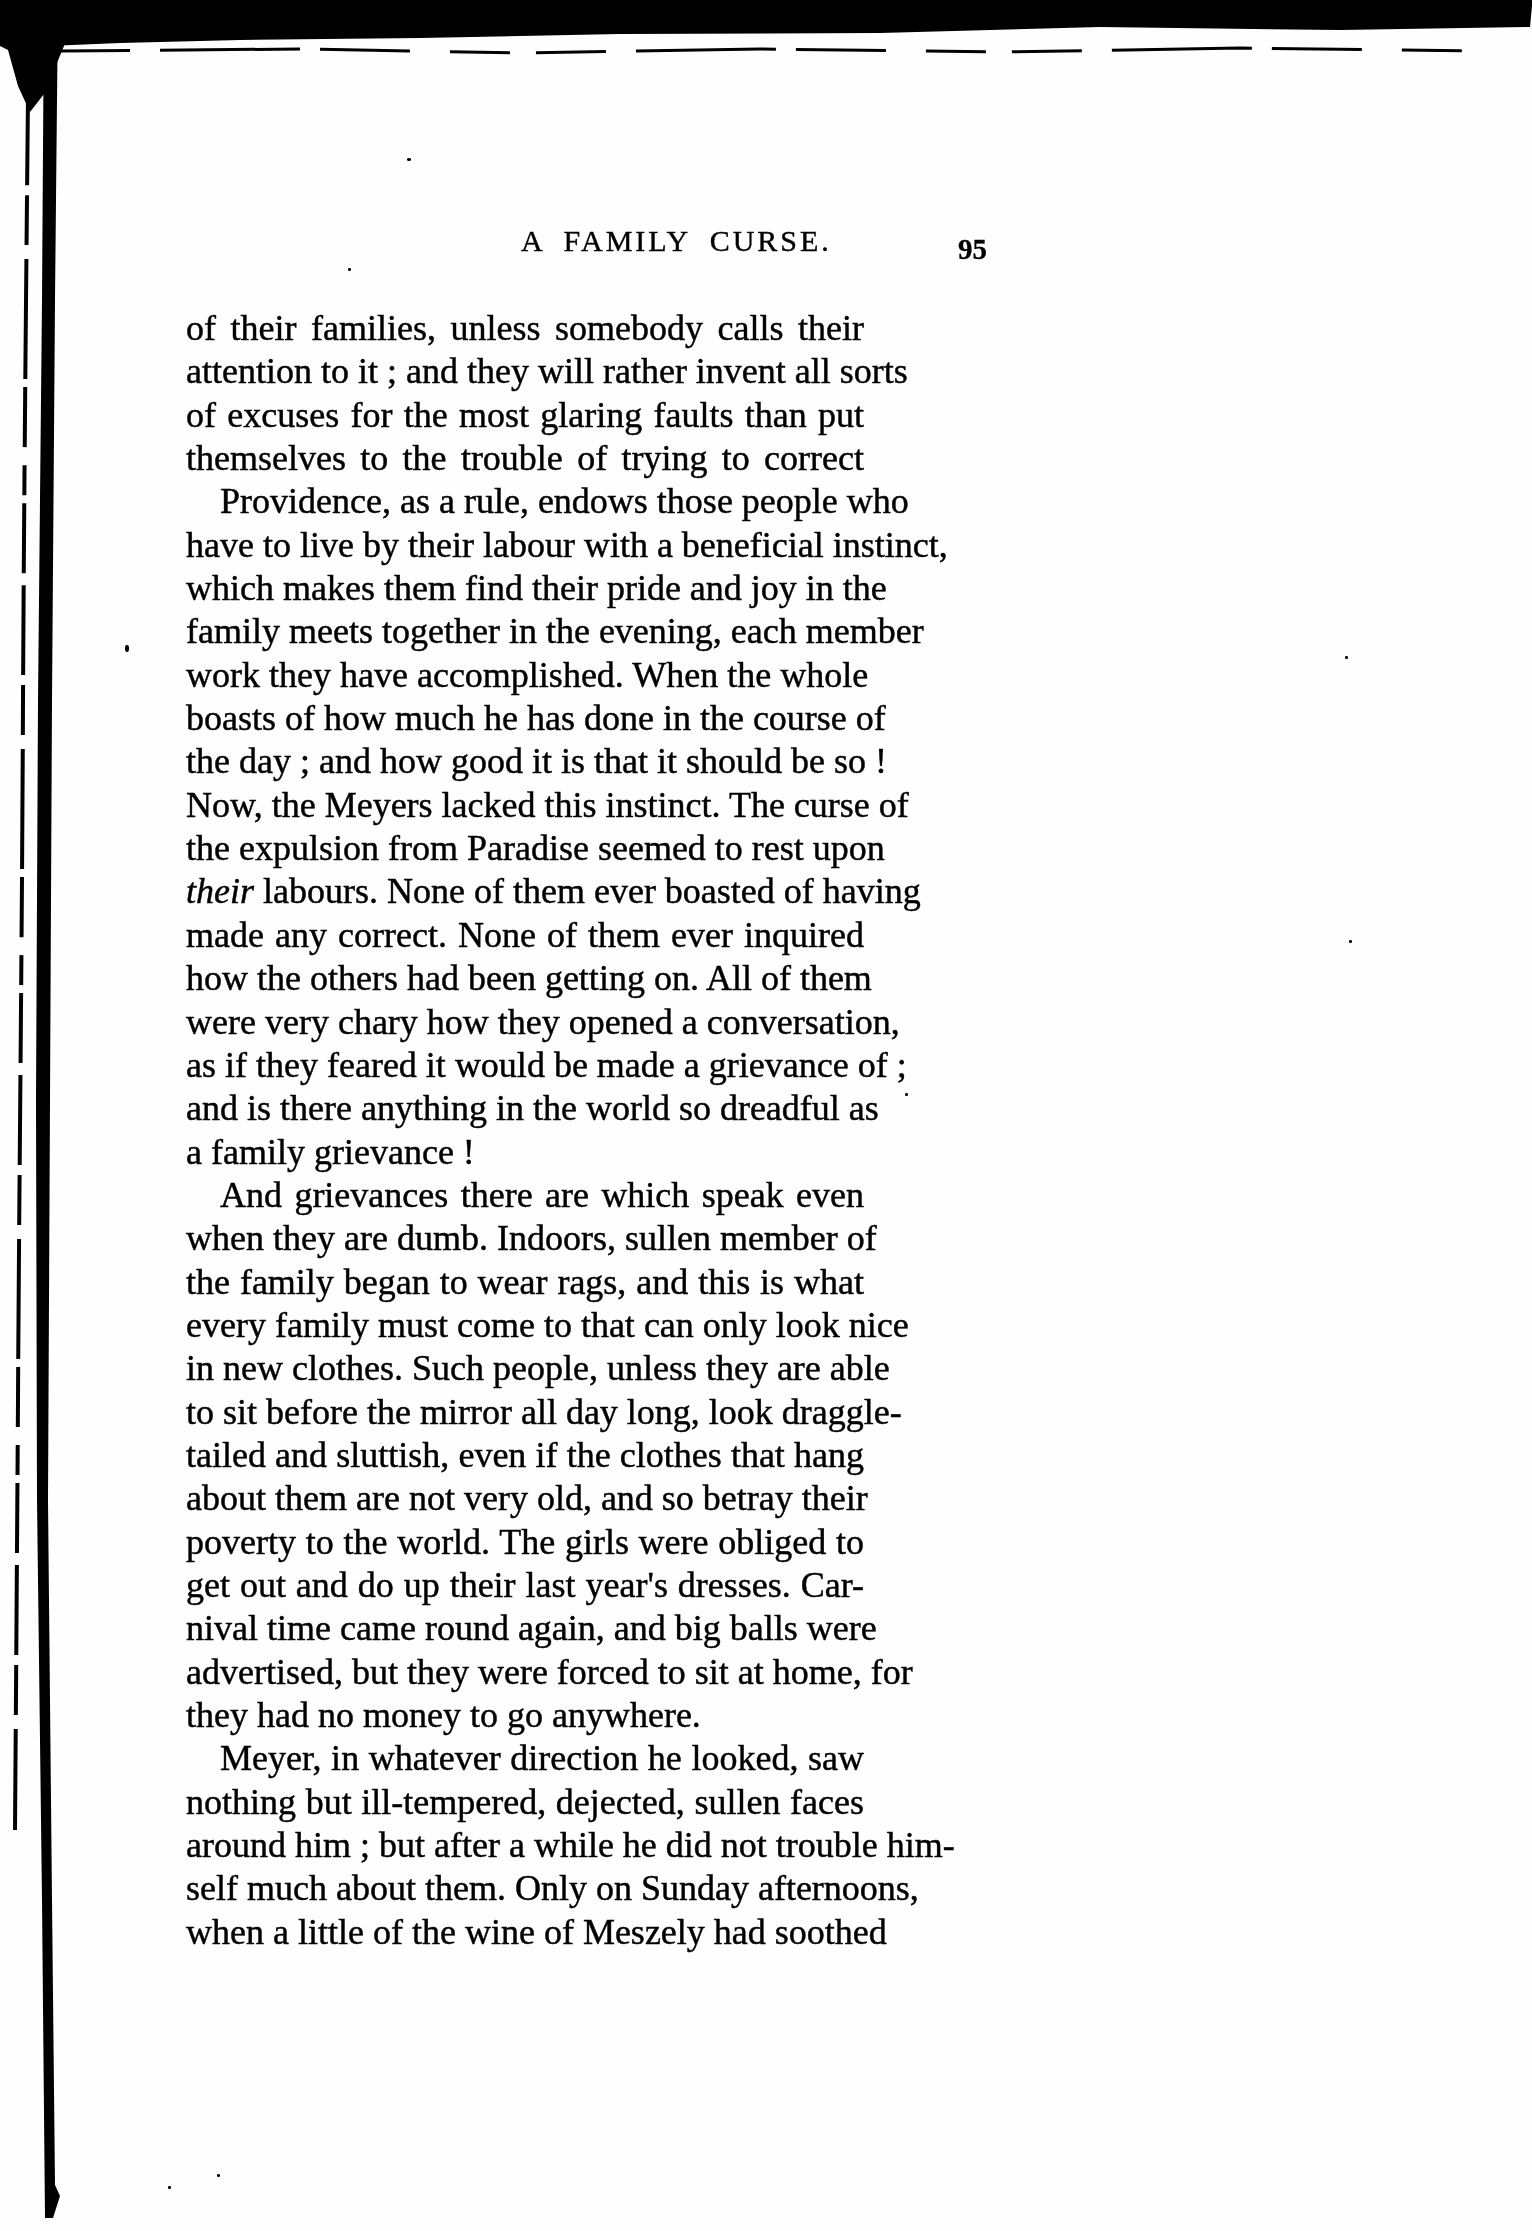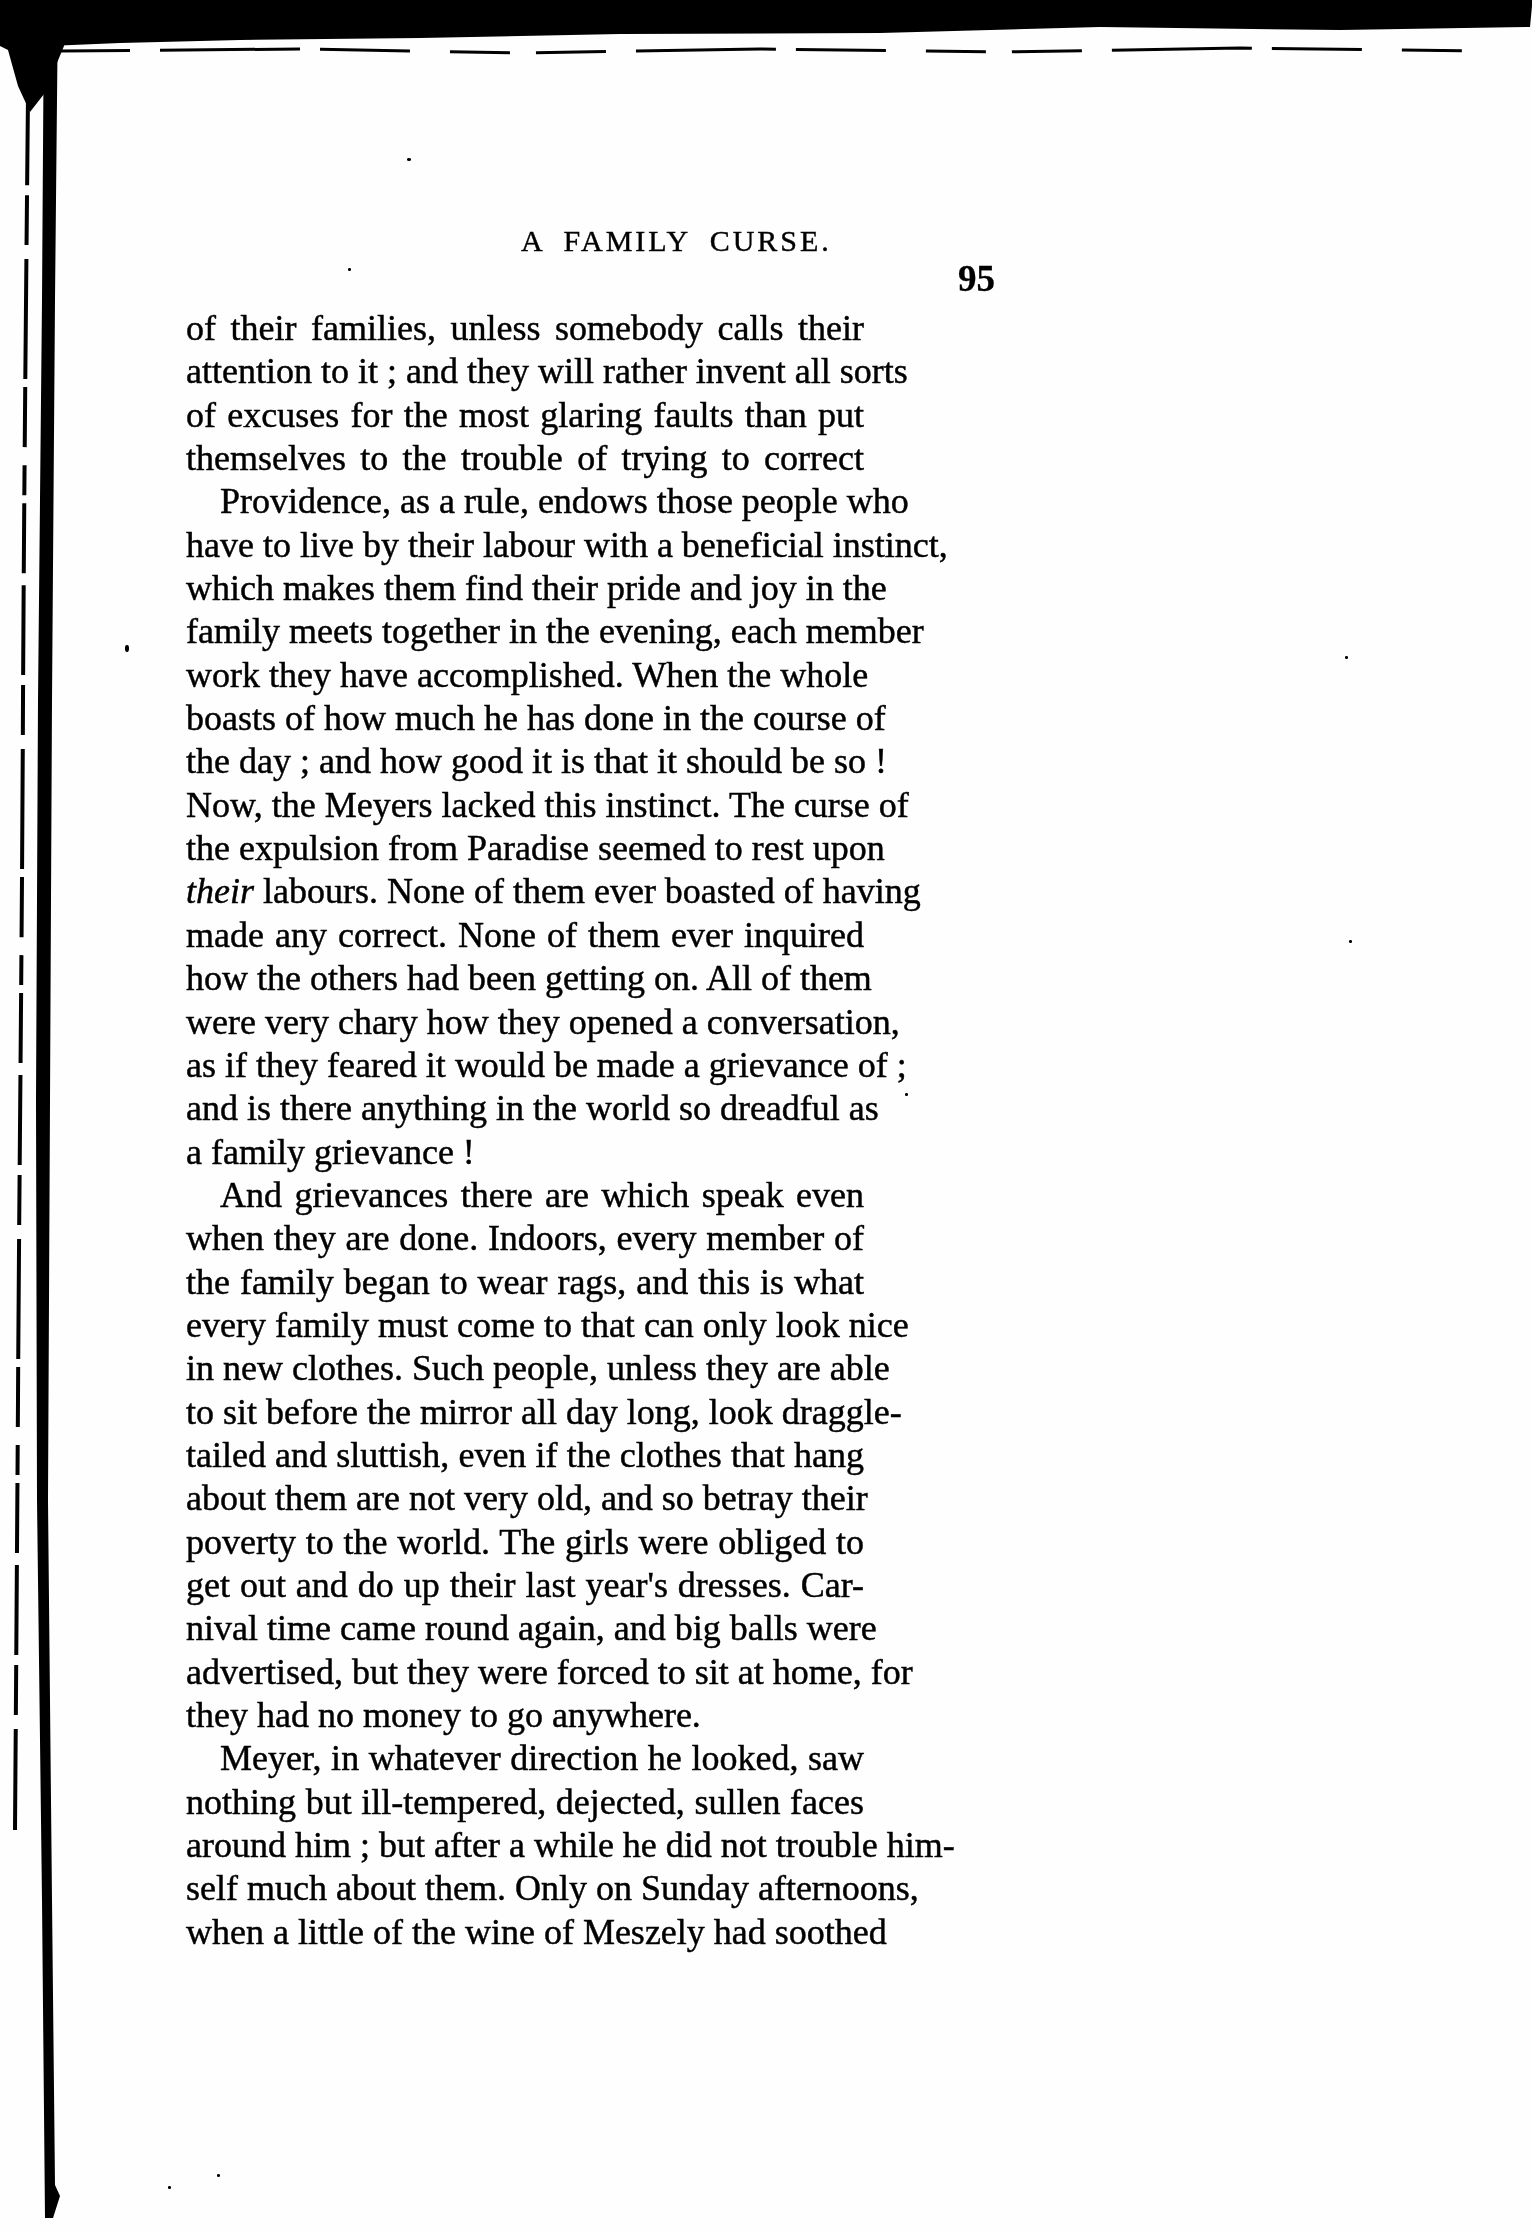--- a/index.html
+++ b/index.html
@@ -22,21 +22,21 @@
 
   
   .running-title {
     position: absolute; left: 521px; top: 224px;
     font-size: 30px; letter-spacing: 3px; word-spacing: 9px;
     white-space: nowrap;
     -webkit-text-stroke: 0.4px currentColor;
   }
   .page-number {
     position: absolute; left: 958px; top: 233px;
-    font-size: 37px; font-weight: bold; margin-top: 24px;
+    font-size: 29px; font-weight: bold;
     -webkit-text-stroke: 0.3px currentColor;
   }
 
   
   .text-block {
     position: absolute; left: 186px; top: 307px; width: 678px;
   }
   .line {
     height: 43.35px;
     line-height: 43.35px;
@@ -85,21 +85,21 @@
       <div class="line">Now, the Meyers lacked this instinct.  The curse of</div>
       <div class="line">the expulsion from Paradise seemed to rest upon</div>
       <div class="line"><i>their</i> labours.  None of them ever boasted of having</div>
       <div class="line">made any correct.  None of them ever inquired</div>
       <div class="line">how the others had been getting on.  All of them</div>
       <div class="line">were very chary how they opened a conversation,</div>
       <div class="line">as if they feared it would be made a grievance of ;</div>
       <div class="line">and is there anything in the world so dreadful as</div>
       <div class="line last">a family grievance !</div>
       <div class="line indent">And grievances there are which speak even</div>
-      <div class="line">when they are done.  Indoors, every member of</div>
+      <div class="line">when they are dumb.  Indoors, sullen member of</div>
       <div class="line">the family began to wear rags, and this is what</div>
       <div class="line">every family must come to that can only look nice</div>
       <div class="line">in new clothes.  Such people, unless they are able</div>
       <div class="line">to sit before the mirror all day long, look draggle-</div>
       <div class="line">tailed and sluttish, even if the clothes that hang</div>
       <div class="line">about them are not very old, and so betray their</div>
       <div class="line">poverty to the world.  The girls were obliged to</div>
       <div class="line">get out and do up their last year's dresses.  Car-</div>
       <div class="line">nival time came round again, and big balls were</div>
       <div class="line">advertised, but they were forced to sit at home, for</div>

